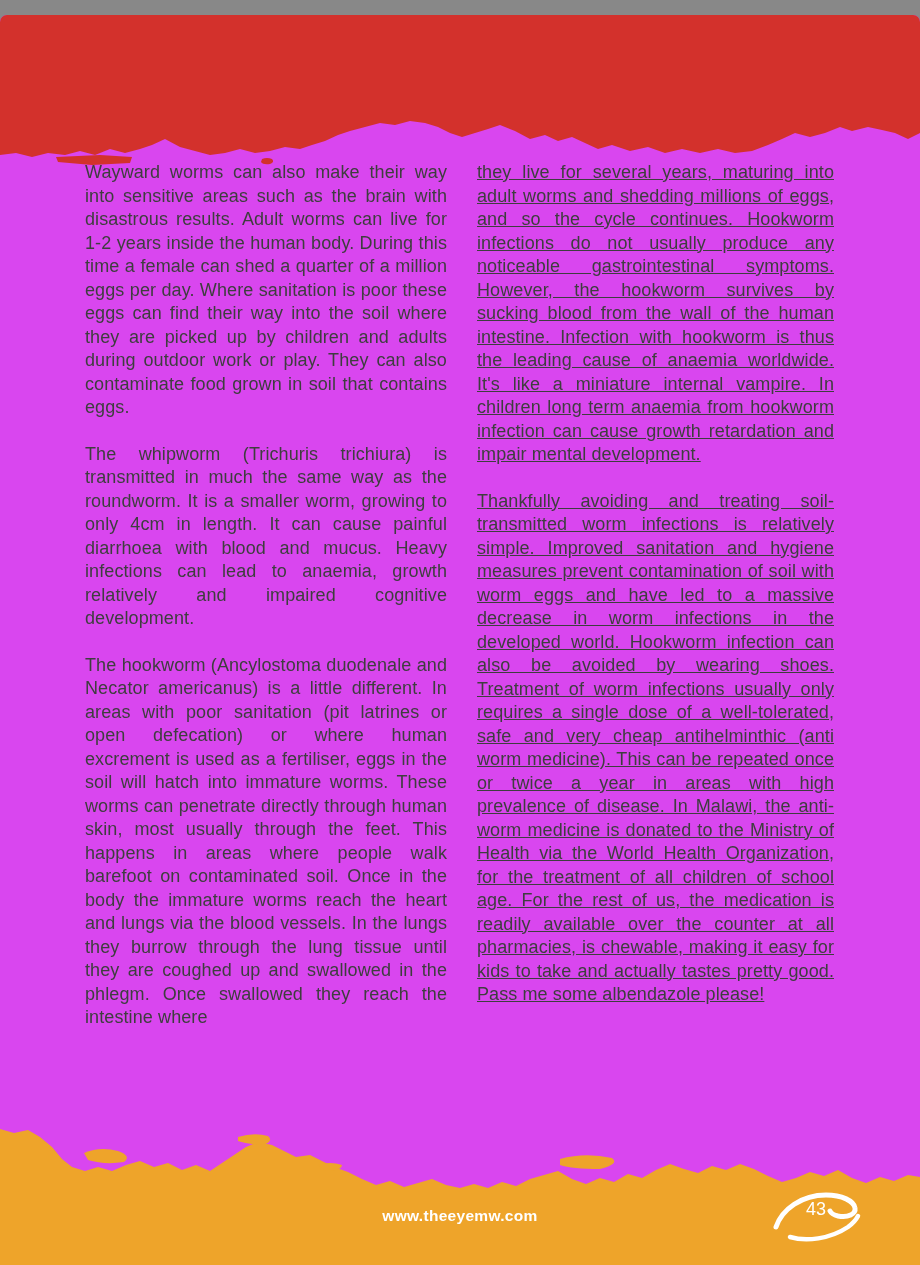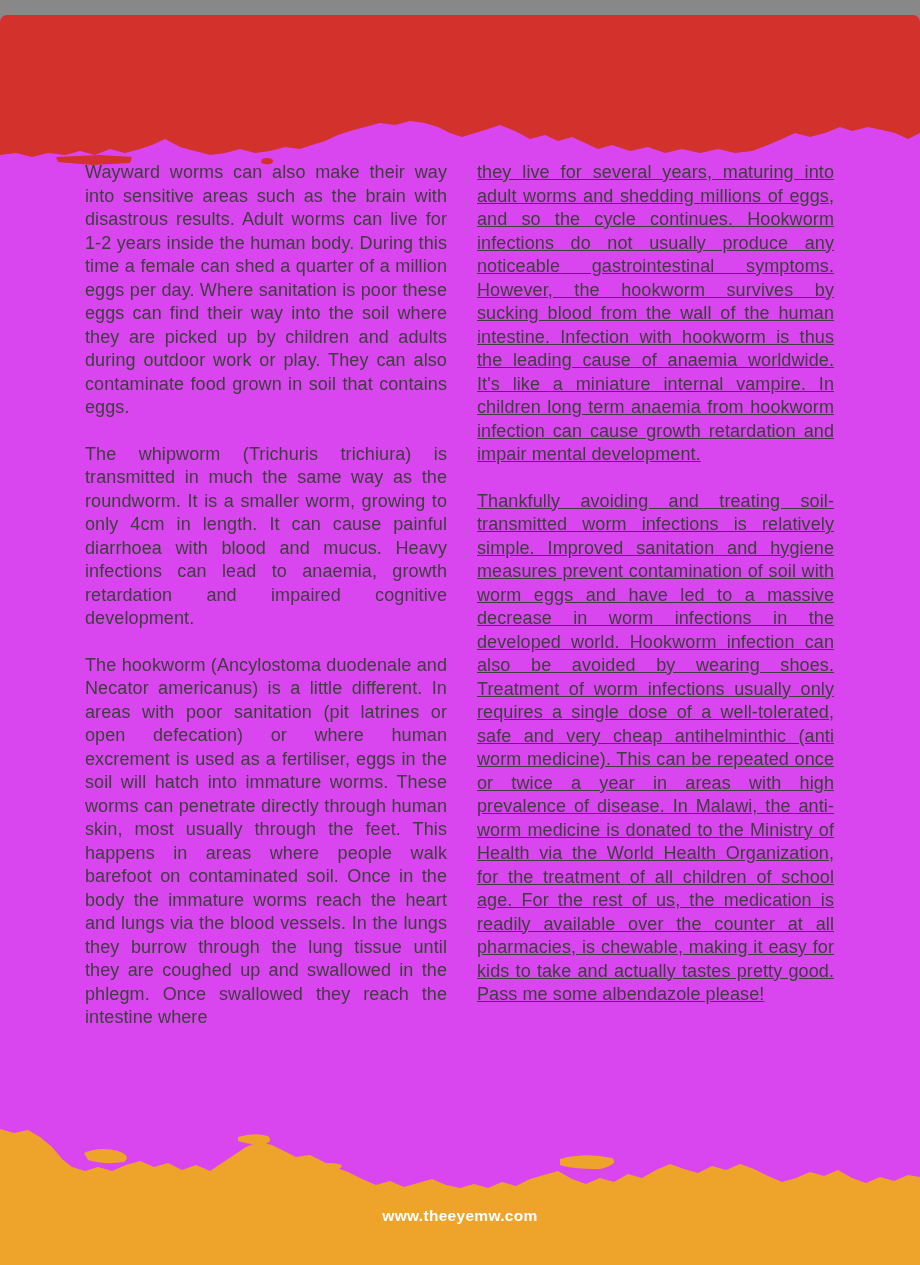--- a/index.html
+++ b/index.html
@@ -94,25 +94,34 @@
         L866,68 L880,62 L894,66 L908,60 L920,62 V165 H0 Z"></path>
       <path d="M84,38 Q100,31 118,36 Q132,41 124,47 Q104,50 88,45 Z"></path>
       <path d="M238,22 Q254,17 268,21 Q274,26 263,30 Q246,29 238,26 Z"></path>
       <path d="M560,44 Q585,37 612,43 Q620,49 600,54 Q572,54 560,50 Z"></path>
       <path d="M318,50 Q330,46 342,50 Q341,56 326,56 Z"></path>
     </g>
   </svg>
 
   <div class="col col-left">
     <p>Wayward worms can also make their way into sensitive areas such as the brain with disastrous results. Adult worms can live for 1-2 years inside the human body. During this time a female can shed a quarter of a million eggs per day. Where sanitation is poor these eggs can find their way into the soil where they are picked up by children and adults during outdoor work or play. They can also contaminate food grown in soil that contains eggs.</p>
-    <p>The whipworm (Trichuris trichiura) is transmitted in much the same way as the roundworm. It is a smaller worm, growing to only 4cm in length. It can cause painful diarrhoea with blood and mucus. Heavy infections can lead to anaemia, growth retardation and impaired cognitive development.</p>
+    <p>The whipworm (Trichuris trichiura) is transmitted in much the same way as the roundworm. It is a smaller worm, growing to only 4cm in length. It can cause painful diarrhoea with blood and mucus. Heavy infections can lead to anaemia, growth relatively and impaired cognitive development.</p>
     <p>The hookworm (Ancylostoma duodenale and Necator americanus) is a little different. In areas with poor sanitation (pit latrines or open defecation) or where human excrement is used as a fertiliser, eggs in the soil will hatch into immature worms. These worms can penetrate directly through human skin, most usually through the feet. This happens in areas where people walk barefoot on contaminated soil. Once in the body the immature worms reach the heart and lungs via the blood vessels. In the lungs they burrow through the lung tissue until they are coughed up and swallowed in the phlegm. Once swallowed they reach the intestine where</p>
   </div>
 
   <div class="col col-right">
     <p>they live for several years, maturing into adult worms and shedding millions of eggs, and so the cycle continues. Hookworm infections do not usually produce any noticeable gastrointestinal symptoms. However, the hookworm survives by sucking blood from the wall of the human intestine. Infection with hookworm is thus the leading cause of anaemia worldwide. It's like a miniature internal vampire. In children long term anaemia from hookworm infection can cause growth retardation and impair mental development.</p>
     <p>Thankfully avoiding and treating soil-transmitted worm infections is relatively simple. Improved sanitation and hygiene measures prevent contamination of soil with worm eggs and have led to a massive decrease in worm infections in the developed world. Hookworm infection can also be avoided by wearing shoes. Treatment of worm infections usually only requires a single dose of a well-tolerated, safe and very cheap antihelminthic (anti worm medicine). This can be repeated once or twice a year in areas with high prevalence of disease. In Malawi, the anti-worm medicine is donated to the Ministry of Health via the World Health Organization, for the treatment of all children of school age. For the rest of us, the medication is readily available over the counter at all pharmacies, is chewable, making it easy for kids to take and actually tastes pretty good. Pass me some albendazole please!</p>
   </div>
 
   <div class="footer-url">www.theeyemw.com</div>
 
+  <div class="eye-logo">
+    <svg viewBox="0 0 100 60">
+      <g fill="none" stroke-linecap="round" stroke="#ffffff">
+        <path stroke-width="5" d="M8,40 C14,22 34,8 58,8 C74,8 86,14 87,21 C88,27 80,31 70,29 C66,28 63,26 62,24"></path>
+        <path stroke-width="4.5" d="M22,50 C38,55 62,52 80,40 C84,37 88,33 90,29"></path>
+      </g>
+      <text x="48" y="28" text-anchor="middle" fill="#ffffff">43</text>
+    </svg>
+  </div>
 
 </div>
 
 </body></html>

